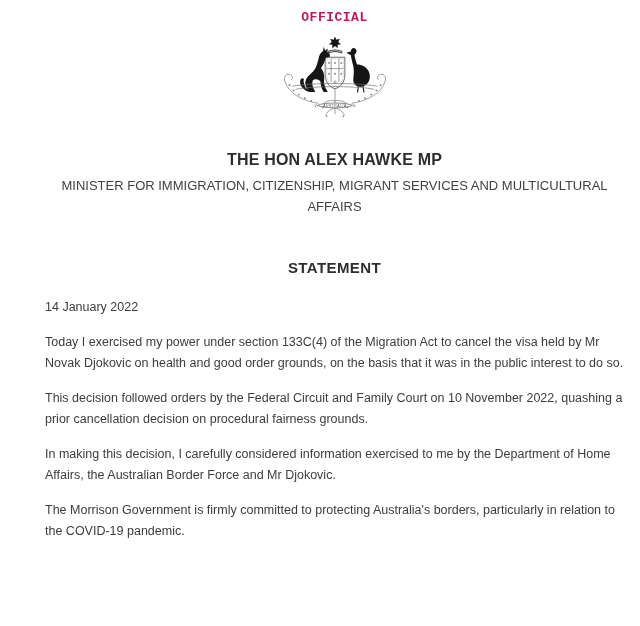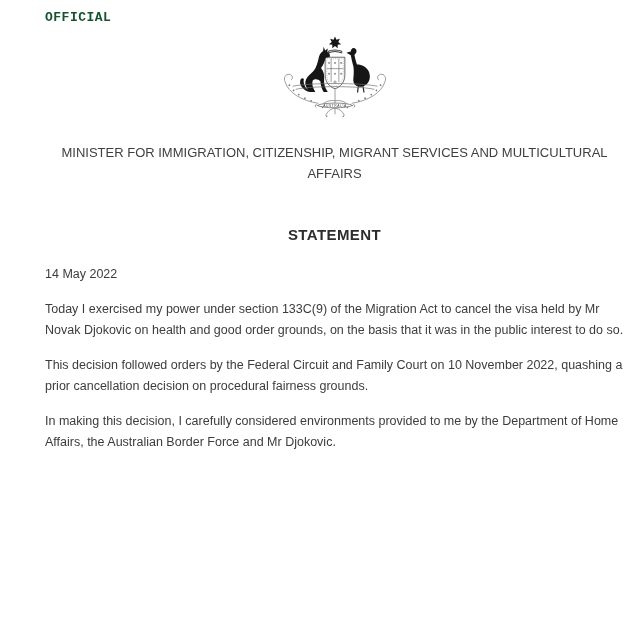--- a/index.html
+++ b/index.html
@@ -14,46 +14,47 @@
     font-family: "Liberation Sans", sans-serif;
     color: #3c3c3c;
     -webkit-font-smoothing: antialiased;
   }
   .page {
     box-sizing: border-box;
     width: 640px;
     padding: 8px 16px 0 45px;
   }
   .official {
+    text-align: center;
     font-family: "Liberation Mono", "DejaVu Sans Mono", monospace;
     font-weight: bold;
     font-size: 13px;
     letter-spacing: 0.5px;
-    color: #14532d;
+    color: #be185d;
     margin-top: 2px;
   }
   .arms {
     text-align: center;
     margin-top: 9px;
     line-height: 0;
   }
   .minister-name {
     text-align: center;
     font-size: 16px;
     font-weight: bold;
     color: #2d2d2d;
     letter-spacing: 0.2px;
     margin: 27px 0 0 0;
   }
   .minister-title {
     text-align: center;
     font-size: 13px;
     color: #3f3f3f;
     line-height: 21px;
-    margin-top: 18px;
+    margin-top: 6px;
   }
   .statement-heading {
     text-align: center;
     font-size: 15px;
     font-weight: bold;
     color: #2d2d2d;
     letter-spacing: 0.4px;
     margin: 42px 0 12px 0;
   }
   .date-line {
@@ -160,26 +161,28 @@
       </g>
 
       <g>
         <path d="M76,137 C86,131 134,131 144,137 C134,143 86,143 76,137 Z" fill="#ffffff" stroke="#555555" stroke-width="1.3"></path>
         <path d="M76,137 C72,133 70,139 74,141 M144,137 C148,133 150,139 146,141" fill="none" stroke="#555555" stroke-width="1.2"></path>
         <text x="110" y="139.5" text-anchor="middle" font-size="6.5" font-family="Liberation Sans, sans-serif" fill="#444444" letter-spacing="1">AUSTRALIA</text>
       </g>
     </svg>
   </div>
 
+  <h1 class="minister-name">THE HON ALEX HAWKE MP</h1>
 
   <div class="minister-title">MINISTER FOR IMMIGRATION, CITIZENSHIP, MIGRANT SERVICES AND MULTICULTURAL AFFAIRS</div>
 
   <h2 class="statement-heading">STATEMENT</h2>
 
-  <div class="date-line">14 May 2022</div>
+  <div class="date-line">14 January 2022</div>
 
   <div class="body-copy">
-    <p>Today I exercised my power under section 133C(9) of the Migration Act to cancel the visa held by Mr Novak Djokovic on health and good order grounds, on the basis that it was in the public interest to do so.</p>
+    <p>Today I exercised my power under section 133C(4) of the Migration Act to cancel the visa held by Mr Novak Djokovic on health and good order grounds, on the basis that it was in the public interest to do so.</p>
     <p>This decision followed orders by the Federal Circuit and Family Court on 10 November 2022, quashing a prior cancellation decision on procedural fairness grounds.</p>
-    <p>In making this decision, I carefully considered environments provided to me by the Department of Home Affairs, the Australian Border Force and Mr Djokovic.</p>
+    <p>In making this decision, I carefully considered information exercised to me by the Department of Home Affairs, the Australian Border Force and Mr Djokovic.</p>
+    <p>The Morrison Government is firmly committed to protecting Australia's borders, particularly in relation to the COVID-19 pandemic.</p>
   </div>
 
 </div>
 
 </body></html>

